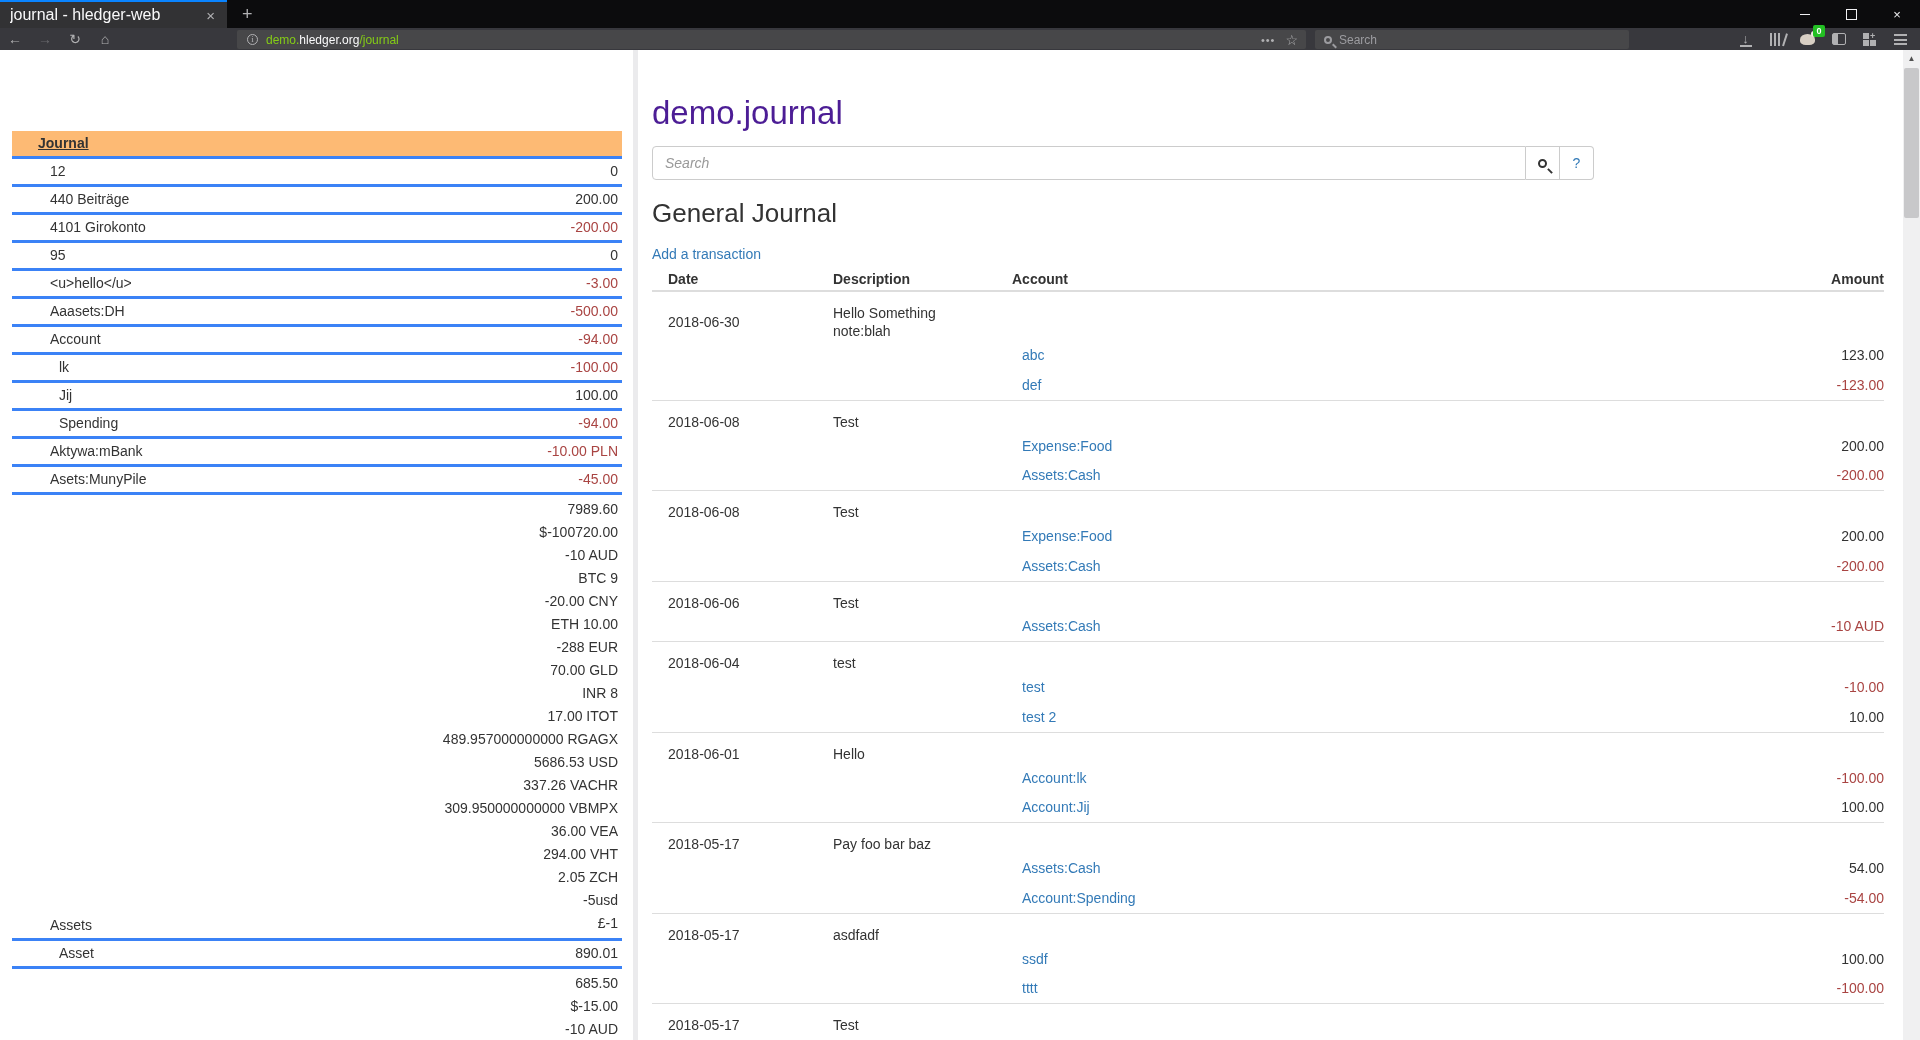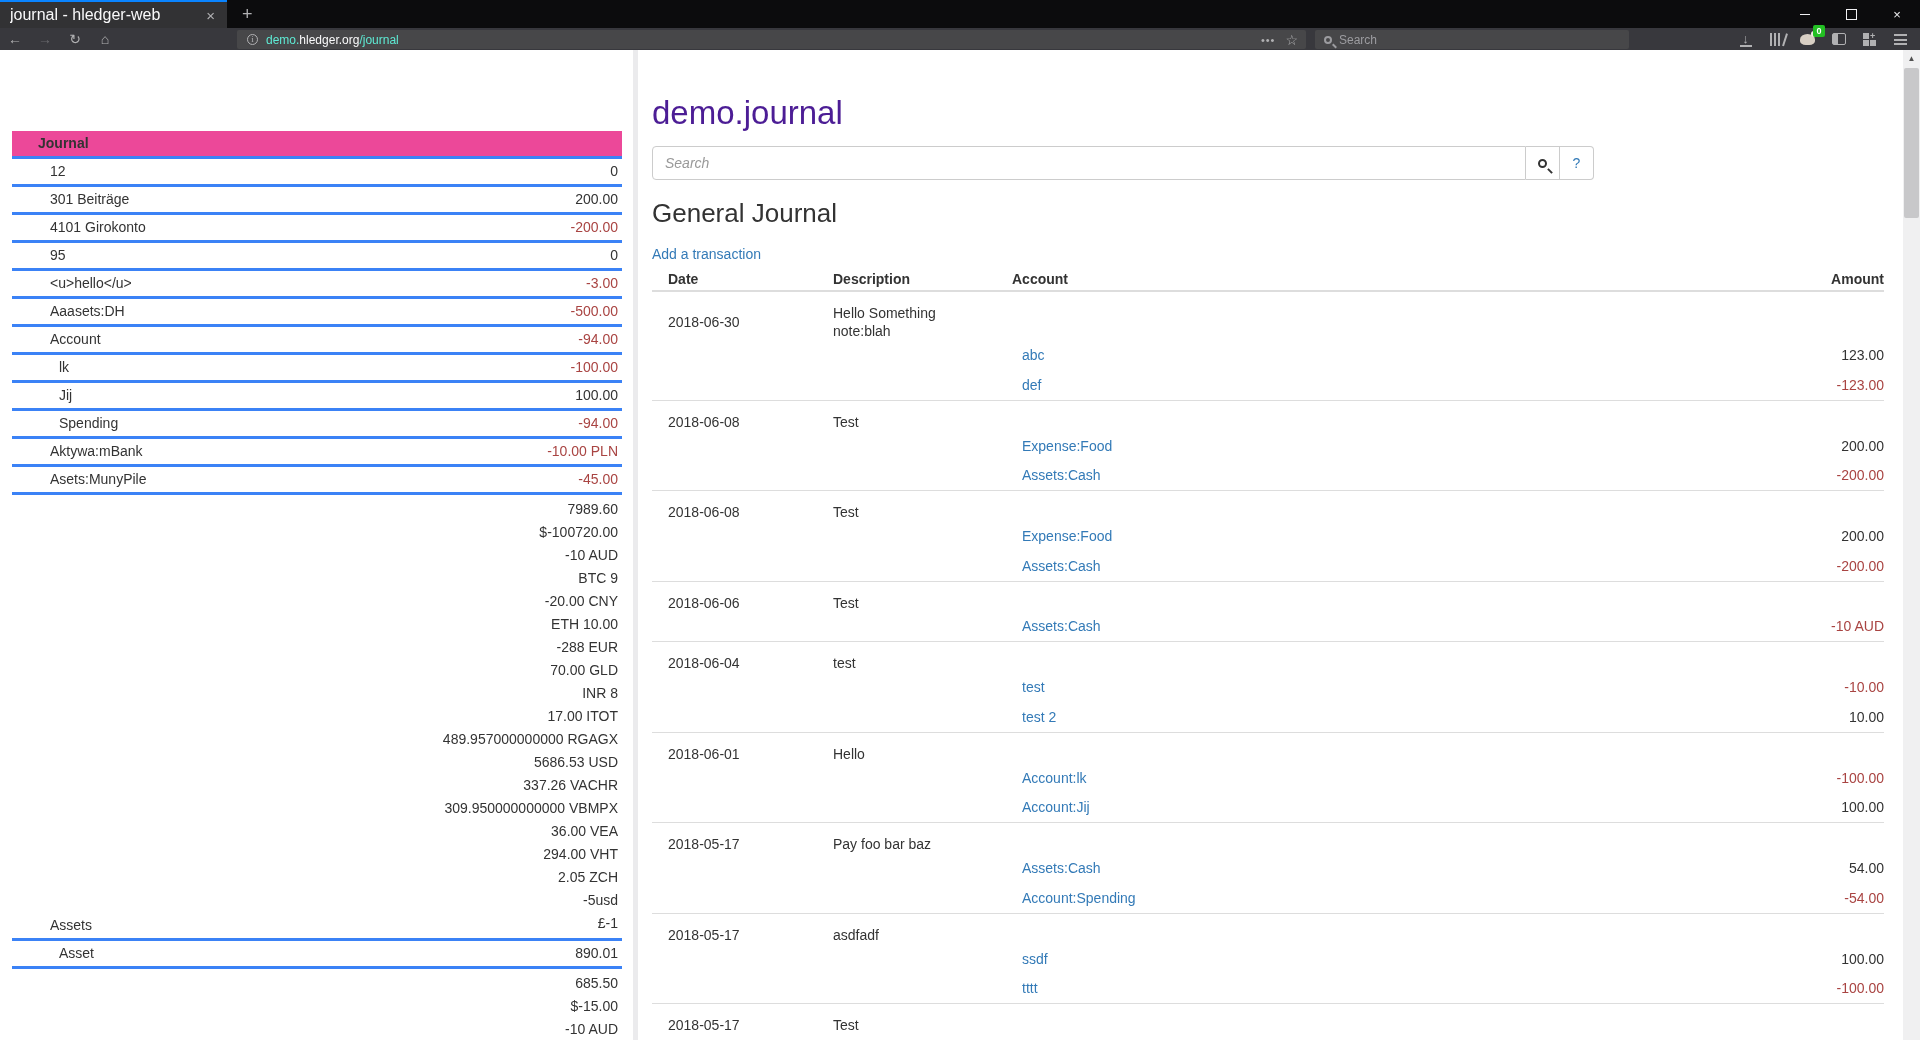--- a/index.html
+++ b/index.html
@@ -19,21 +19,21 @@
   .wb-min::before { content:""; width:10px; height:1px; background:#f0f0f2; display:block; }
   .wb-restore::before { content:""; width:9px; height:9px; border:1px solid #f0f0f2; display:block; }
   .toolbar { position:absolute; left:0; top:28px; width:1920px; height:22px; background:#38383d; display:flex; align-items:center; }
   .navic { color:#b1b1b3; font-size:14px; width:30px; text-align:center; }
   .navic.disabled { color:#68686c; }
   .urlbar { position:absolute; left:237px; top:2px; width:1069px; height:19px; background:#474749;
             border-radius:2px; display:flex; align-items:center; font-size:12px; }
   .info-icon { width:11px; height:11px; border:1px solid #b1b1b3; border-radius:50%; color:#b1b1b3;
                font-size:9px; line-height:9px; text-align:center; font-family:"Liberation Serif",serif;
                margin:0 8px 0 10px; }
-  .url-dim { color:#5eead4; } .url-host { color:#f9f9fa; }
+  .url-dim { color:#84cc16; } .url-host { color:#f9f9fa; }
   .urlbar-right { margin-left:auto; display:flex; align-items:center; }
   .dots-icon { color:#b1b1b3; font-size:11px; letter-spacing:1px; margin-right:10px; }
   .star-icon { color:#b1b1b3; font-size:14px; margin-right:8px; }
   .searchbar { position:absolute; left:1315px; top:2px; width:314px; height:19px; background:#474749;
                border-radius:2px; display:flex; align-items:center; font-size:12px; color:#9c9ca0; }
   .mag { width:8px; height:8px; border:2px solid #9c9ca0; border-radius:50%; position:relative; margin:0 7px 0 9px; }
   .mag::after { content:""; position:absolute; width:5px; height:2px; background:#9c9ca0;
                 transform:rotate(45deg); left:6px; top:7px; }
   .tool-icons { position:absolute; right:4px; top:1px; height:20px; display:flex; align-items:center; }
   .ticon { width:31px; height:20px; display:flex; align-items:center; justify-content:center; color:#b1b1b3; position:relative; }
@@ -59,21 +59,21 @@
 
   
   .vscroll { position:absolute; right:0; top:0; width:17px; height:990px; background:#f0f0f1; }
   .vs-up { position:absolute; top:2px; left:0; width:17px; height:14px; color:#505050; font-size:8px; text-align:center; line-height:14px; }
   .vs-thumb { position:absolute; top:18px; left:1px; width:15px; height:150px; background:#c8c8ca; border-radius:2px; }
 
   
   .sidebar { position:absolute; left:12px; top:81px; width:610px; }
   .sidebar table { width:100%; border-collapse:collapse; font-size:14px; }
   .sidebar td { vertical-align:bottom; border-top:3px solid #3b82f6; padding-top:3px; padding-bottom:3px; line-height:19px; }
-  .sidebar tr.hdr td { border-top:none; background:#ec4899; }
+  .sidebar tr.hdr td { border-top:none; background:#fdba74;text-decoration:underline; }
   .sidebar tr.hdr a { color:#337ab7; font-weight:bold; text-decoration:none; }
   .sidebar td.nm { padding-left:38px; }
   .sidebar td.nm.i2 { padding-left:47px; }
   .sidebar td.nm a { color:#333; text-decoration:none; }
   .sidebar td.am { text-align:right; padding-right:4px; white-space:nowrap; }
   .sidebar td.am div { line-height:23px; }
   .sidebar tr.single td.am div { line-height:19px; }
   .neg { color:#a94442; } .pos { color:#333; }
 
   
@@ -181,21 +181,21 @@
               <a href="#">Journal</a>
             </td>
           </tr>
         <tr class="single">
               <td class="nm i1"><a href="#">12</a></td>
               <td class="am">
                 <div class="pos">0</div>
               </td>
             </tr>
             <tr class="single">
-              <td class="nm i1"><a href="#">301 Beiträge</a></td>
+              <td class="nm i1"><a href="#">440 Beiträge</a></td>
               <td class="am">
                 <div class="pos">200.00</div>
               </td>
             </tr>
             <tr class="single">
               <td class="nm i1"><a href="#">4101 Girokonto</a></td>
               <td class="am">
                 <div class="neg">-200.00</div>
               </td>
             </tr>

